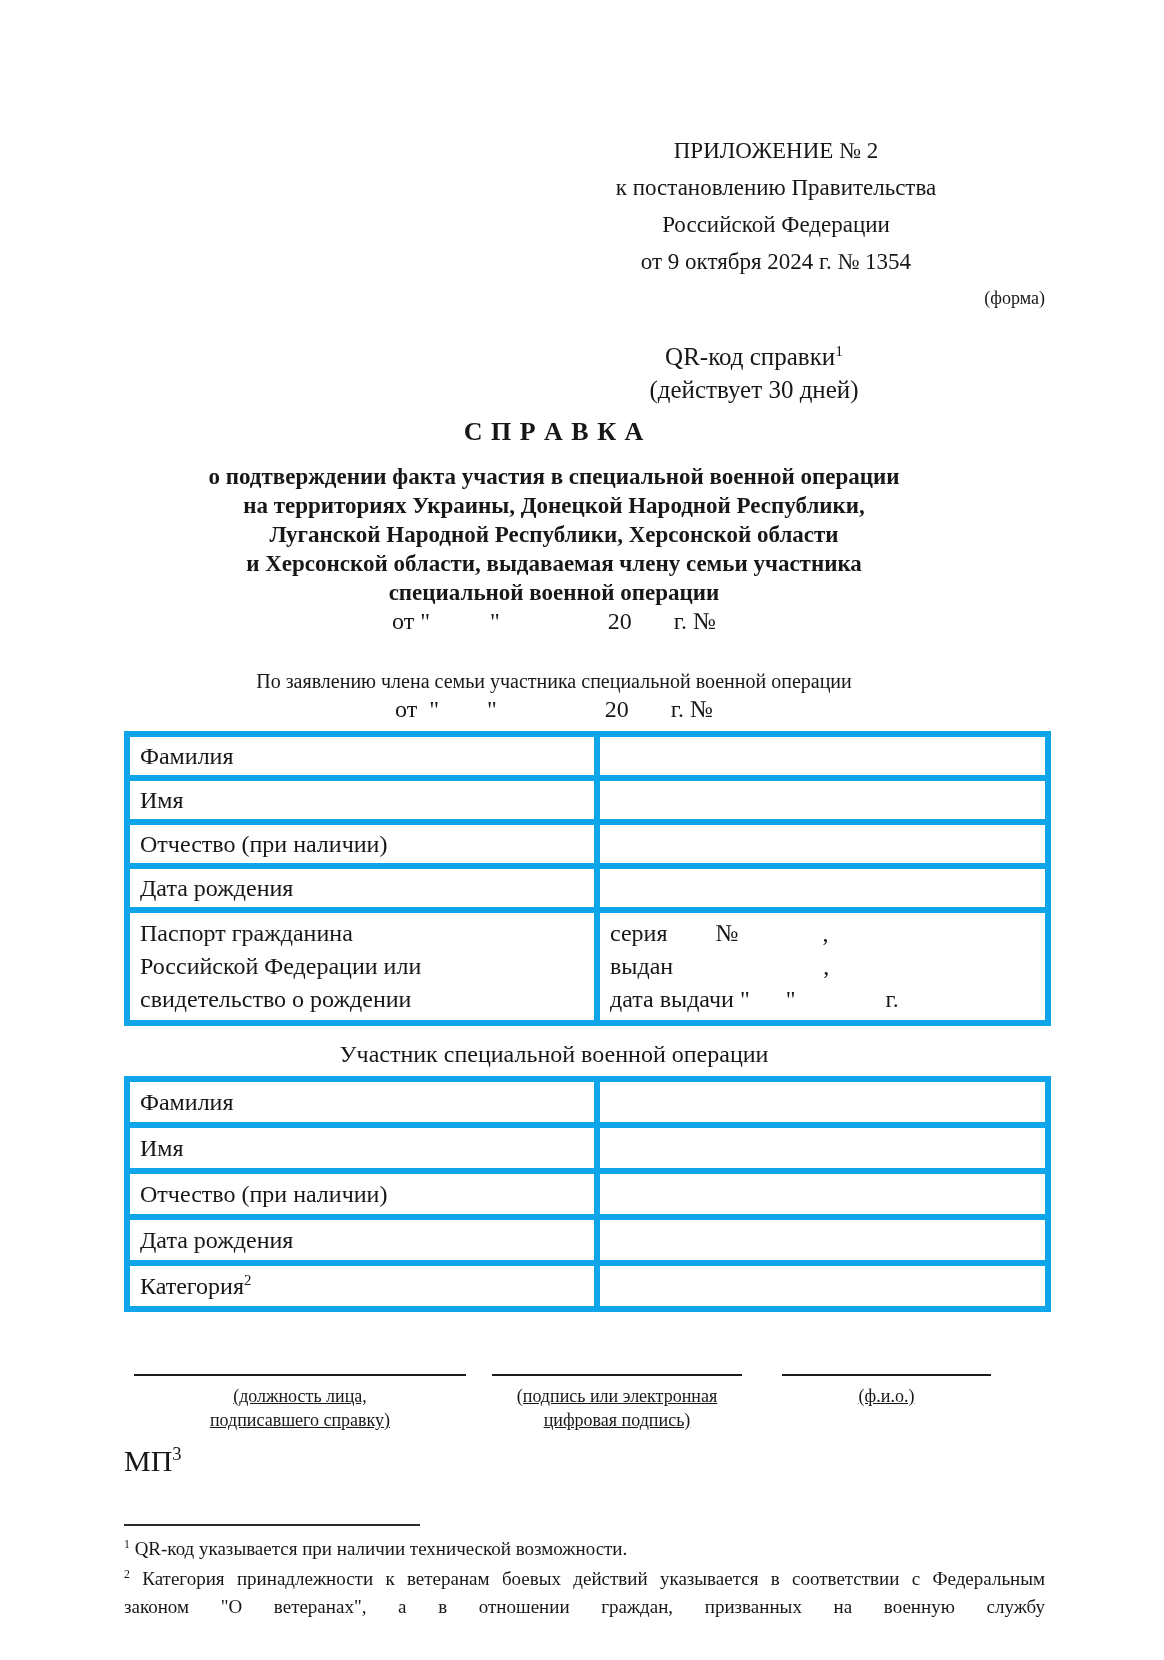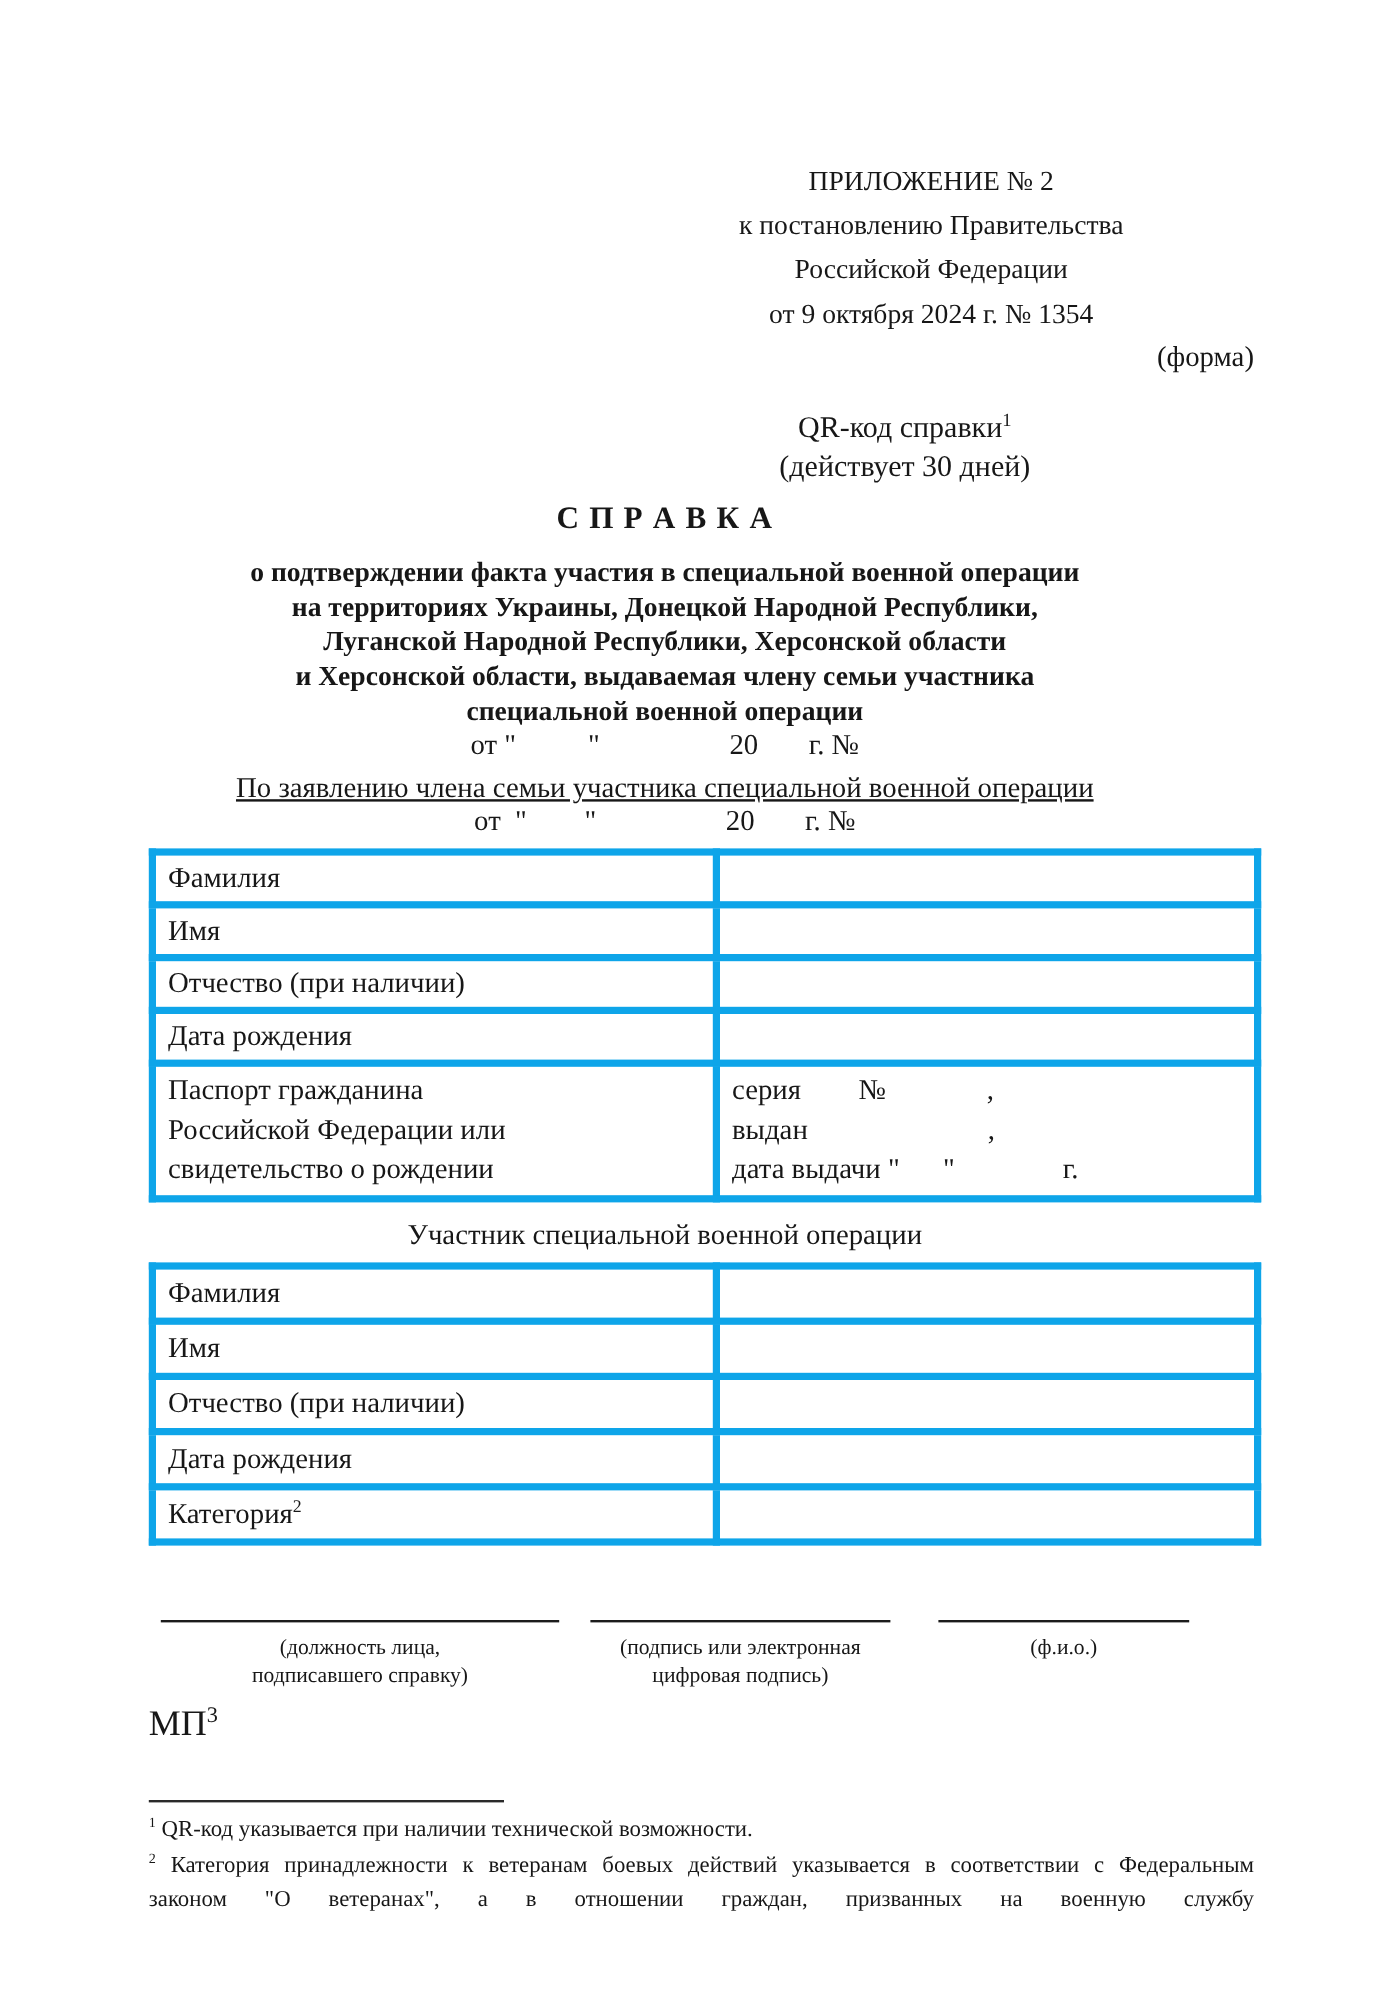--- a/index.html
+++ b/index.html
@@ -19,21 +19,21 @@
   .appendix {
     width: 380px;
     margin-left: auto;
     margin-right: 79px;
     text-align: center;
     font-size: 23px;
     line-height: 37px;
   }
   .forma {
     text-align: right;
-    font-size: 24px;
+    font-size: 18px;
     line-height: 32px;
     margin-top: 2px;
   }
   .qr-block {
     width: 380px;
     margin: 26px 101px 0 auto;
     text-align: center;
     font-size: 25px;
     line-height: 33px;
   }
@@ -52,24 +52,23 @@
     font-size: 23px;
     font-weight: bold;
     line-height: 29px;
   }
   .date-line {
     font-size: 24px;
     line-height: 28px;
     white-space: pre;
   }
   .statement {
-    margin-top: 8px;
-    font-size: 24px;
-    line-height: 28px;
-    text-decoration: underline;
+    margin-top: 32px;
+    font-size: 20px;
+    line-height: 28px;
   }
 
   table.form-table {
     margin-top: 8px;
     width: 921px;
     border-collapse: collapse;
     table-layout: fixed;
     font-size: 24px;
   }
   table.form-table td {
@@ -90,21 +89,21 @@
     font-size: 24px;
     line-height: 28px;
   }
 
   .sig-row {
     display: flex;
     margin-top: 62px;
     margin-left: 10px;
     align-items: flex-start;
   }
-  .sig-item { text-align: center; }
+  .sig-item { text-align: center; text-decoration: underline; }
   .sig-item .sig-line { border-top: 2px solid #1c1c1c; height: 0; }
   .sig-caption { margin-top: 8px; font-size: 18px; line-height: 24px; }
   .sig-1 { width: 332px; }
   .sig-2 { width: 250px; margin-left: 26px; }
   .sig-3 { width: 209px; margin-left: 40px; }
 
   .stamp { margin-top: 12px; font-size: 30px; line-height: 34px; }
 
   .footnote-divider {
     margin-top: 46px;

